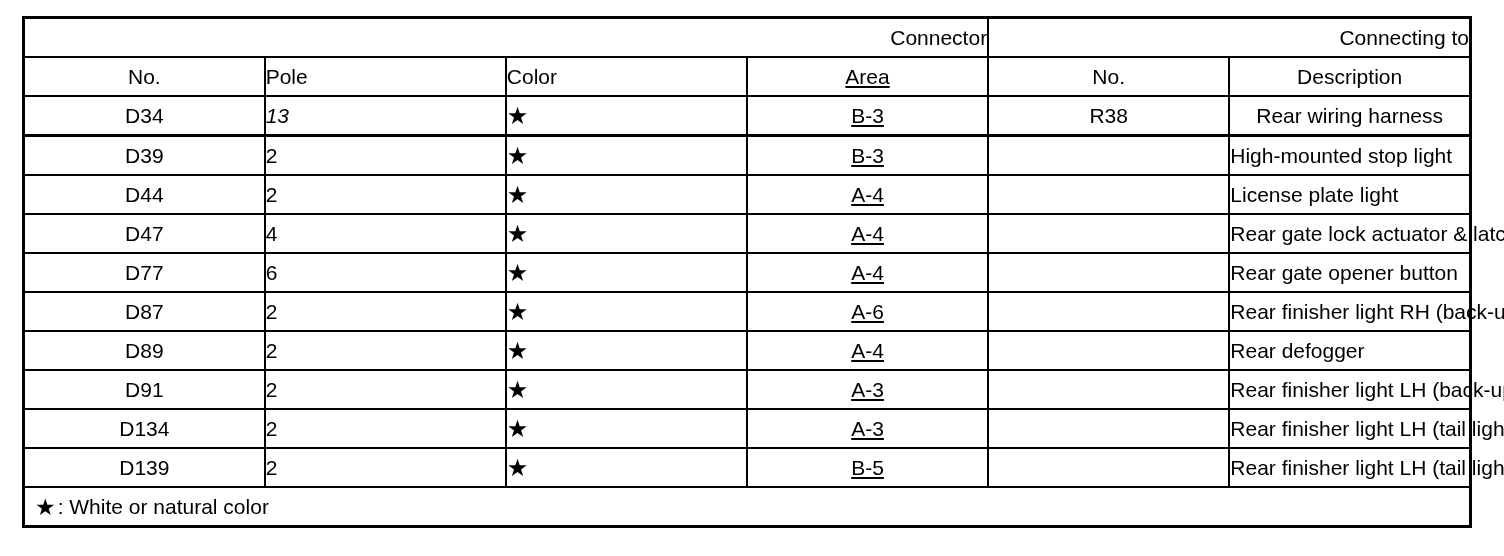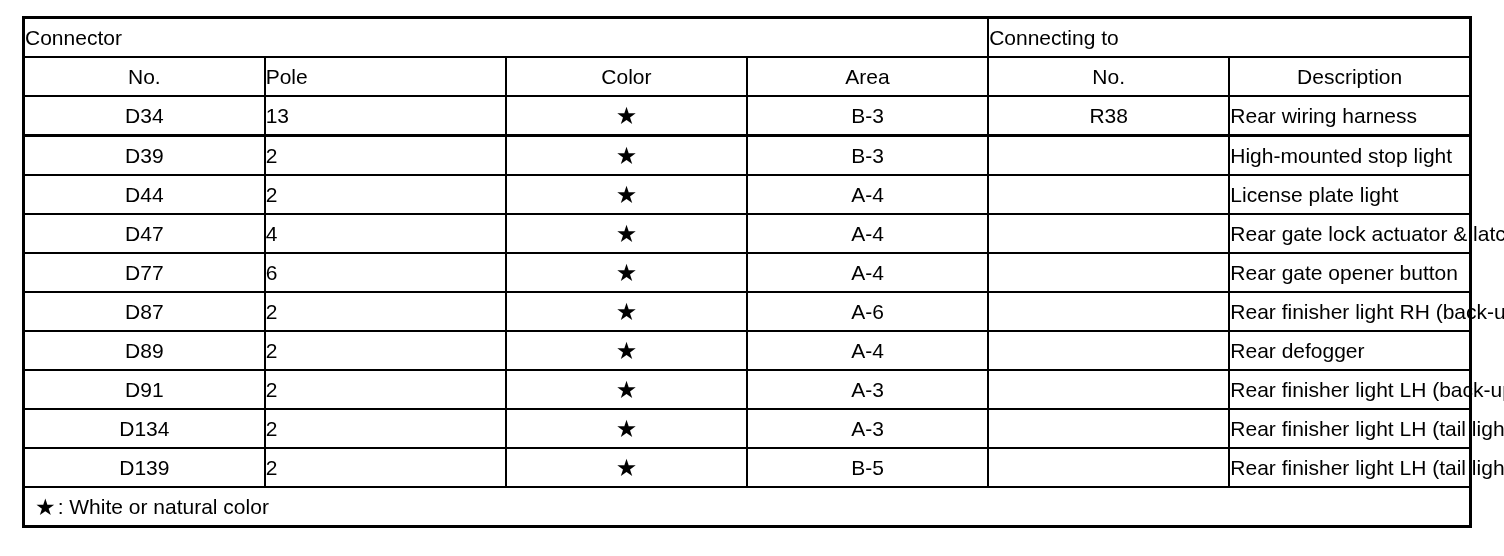--- a/index.html
+++ b/index.html
@@ -43,26 +43,26 @@
     vertical-align: middle;
   }
 
   
   table.conn-table {
     border: 3px solid #000000;
   }
 
   .c-no      { width: 148px; text-align: center; }
   .c-pole    { width: 140px; text-align: left; }
-  .c-color   { width: 145px; text-align: center; }
-  .c-area    { width: 140px; text-align: center; }
+  .c-color   { width: 145px; text-align: left; }
+  .c-area    { width: 140px; text-align: center; text-decoration: underline; }
   .c-rno     { width: 144px; text-align: center; }
   .c-desc    { width: 730px; text-align: left; }
 
-  .grp-head  { text-align: left; font-size: 21px; height: 38px; }
+  .grp-head  { text-align: right; font-size: 21px; height: 38px; }
 
   
   .thick-left  { border-left: 3px solid #000000; }
 
   .desc-cell {
     padding-left: 10px;
     text-align: left;
     white-space: nowrap;
   }
 
@@ -107,25 +107,25 @@
         <th class="c-pole">Pole</th>
         <th class="c-color">Color</th>
         <th class="c-area">Area</th>
         <th class="c-rno thick-left">No.</th>
         <th class="c-desc" style="text-align:center">Description</th>
       </tr>
     </thead>
     <tbody id="table-body">
         <tr>
           <td class="c-no" style="border-bottom: 3px solid rgb(0, 0, 0);">D34</td>
-          <td class="c-pole" style="border-bottom: 3px solid rgb(0, 0, 0);">13</td>
+          <td class="c-pole" style="border-bottom: 3px solid rgb(0, 0, 0); font-style: italic;">13</td>
           <td class="c-color" style="border-bottom: 3px solid rgb(0, 0, 0);"><span class="star">★</span></td>
           <td class="c-area" style="border-bottom: 3px solid rgb(0, 0, 0);">B-3</td>
           <td class="c-rno thick-left" style="border-bottom: 3px solid rgb(0, 0, 0);">R38</td>
-          <td class="c-desc desc-cell" style="border-bottom: 3px solid rgb(0, 0, 0);">Rear wiring harness</td>
+          <td class="c-desc desc-cell" style="border-bottom: 3px solid rgb(0, 0, 0); text-align: center;">Rear wiring harness</td>
         </tr>
         <tr>
           <td class="c-no">D39</td>
           <td class="c-pole">2</td>
           <td class="c-color"><span class="star">★</span></td>
           <td class="c-area">B-3</td>
           <td class="c-rno thick-left"></td>
           <td class="c-desc desc-cell">High-mounted stop light</td>
         </tr>
         <tr>

